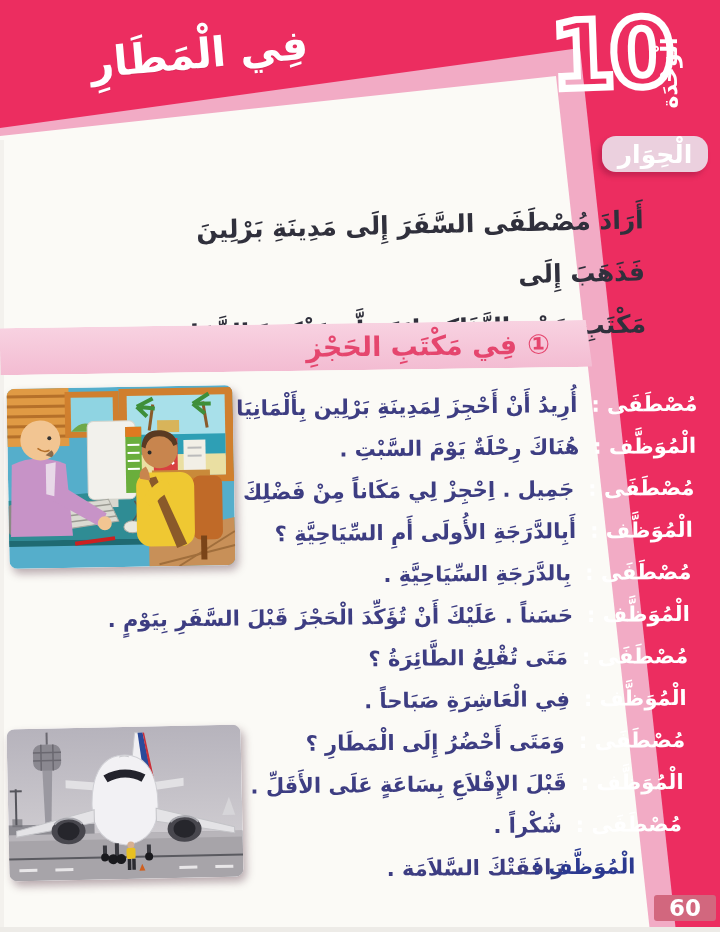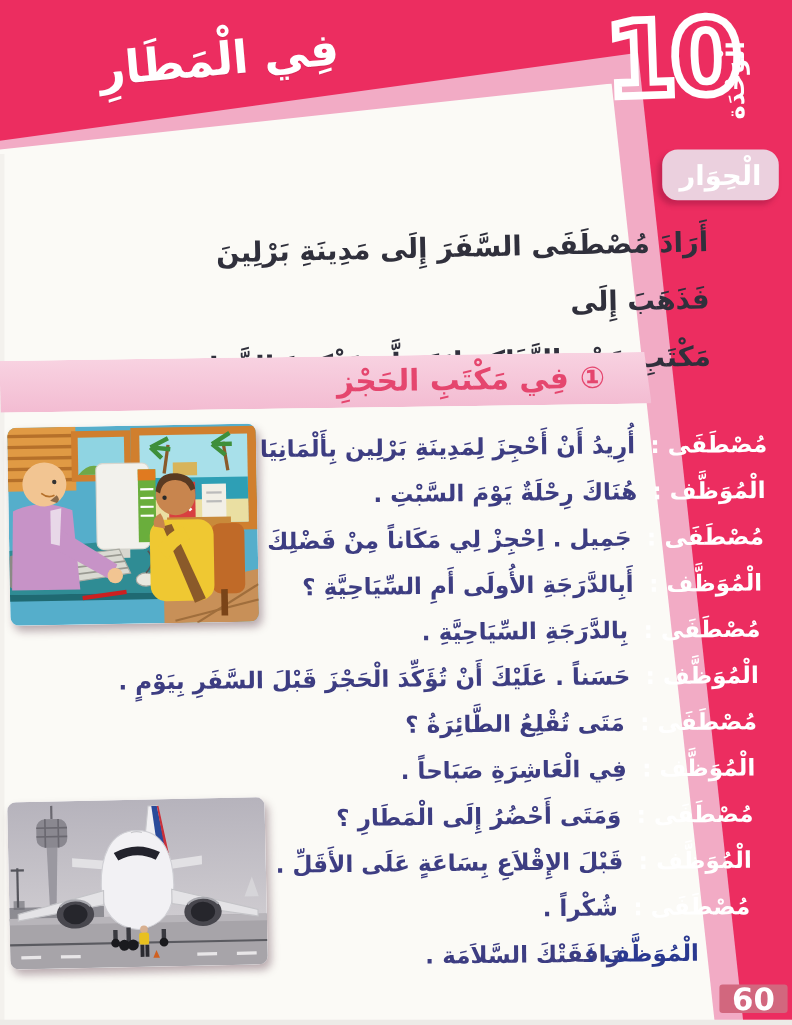--- a/index.html
+++ b/index.html
@@ -31,21 +31,21 @@
   }
   .unit-word{
     position:absolute;left:606px;top:58px;width:132px;height:30px;
     transform:rotate(-90deg);color:#fff;font-size:22px;font-weight:bold;
     text-align:center;direction:rtl;letter-spacing:1px;
   }
   .chip{
     position:absolute;border-radius:14px;display:flex;align-items:center;justify-content:center;
     box-shadow:-3px 4px 5px rgba(140,20,60,.4);direction:rtl;
   }
-  .chip-dialogue{left:602px;top:136px;width:106px;height:46px;background:#EBD0DE;
+  .chip-dialogue{left:602px;top:136px;width:106px;height:36px;background:#EBD0DE;
     color:#fff;font-size:25px;font-weight:bold;}
   .chip-instruction{left:420px;top:139px;width:180px;height:45px;background:#F0DBE7;
     color:#5B50A2;font-size:20px;font-weight:bold;}
   .intro{
     position:absolute;left:140px;top:200px;width:505px;
     direction:rtl;text-align:right;color:#30303C;
     font-size:25px;font-weight:bold;line-height:52px;
     transform:rotate(-1.3deg);
   }
   .section-band{
@@ -68,21 +68,21 @@
   .dtext{font-size:21px;font-weight:bold;color:#3D3D82;}
   .fig{
     position:absolute;border-radius:8px;overflow:hidden;
     box-shadow:3px 5px 8px rgba(60,20,40,.35);background:#fff;
   }
   .fig-agency{left:8px;top:387px;width:226px;height:180px;transform:rotate(-1deg);}
   .fig-plane{left:8px;top:727px;width:234px;height:152px;transform:rotate(-1.2deg);}
   .page-badge{
     position:absolute;left:654px;top:895px;width:62px;height:26px;
     background:#D2677E;border-radius:3px;display:flex;align-items:center;justify-content:center;
-    color:#fff;font-size:28px;font-weight:bold;
+    color:#fff;font-size:23px;font-weight:bold;
   }
   .bottom-edge{position:absolute;left:0;bottom:0;width:100%;height:5px;background:#EDEBE7;}
   .left-edge{position:absolute;left:0;top:140px;bottom:0;width:4px;background:#F3F1ED;}
 </style>
 </head>
 <body>
 
 <div class="page">
 
   <div class="sheet-light"></div>

